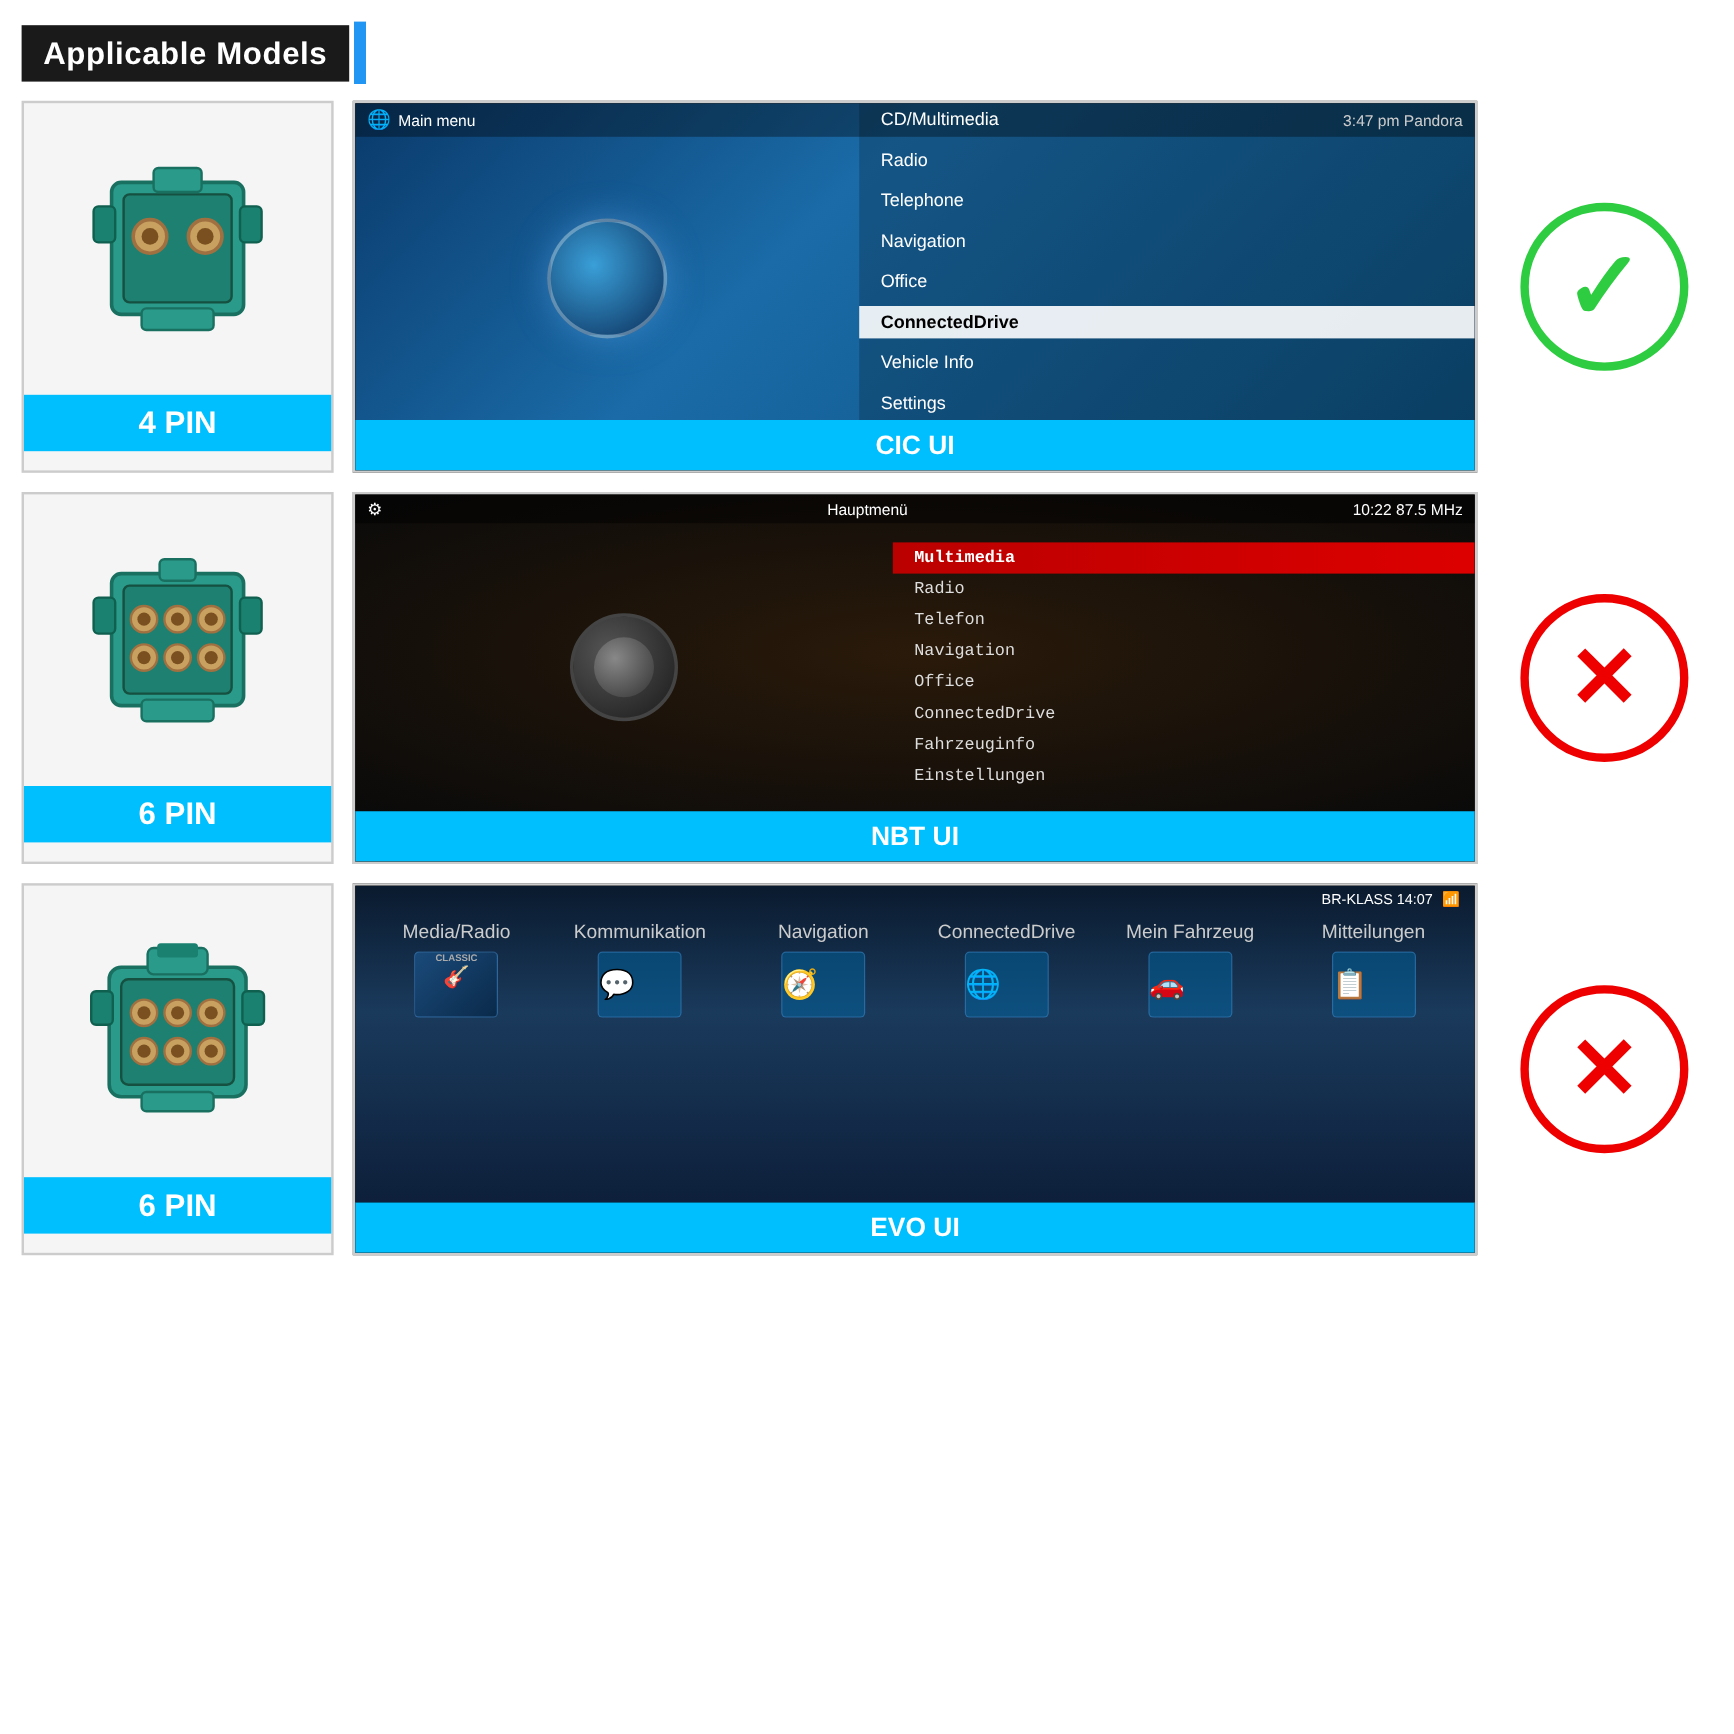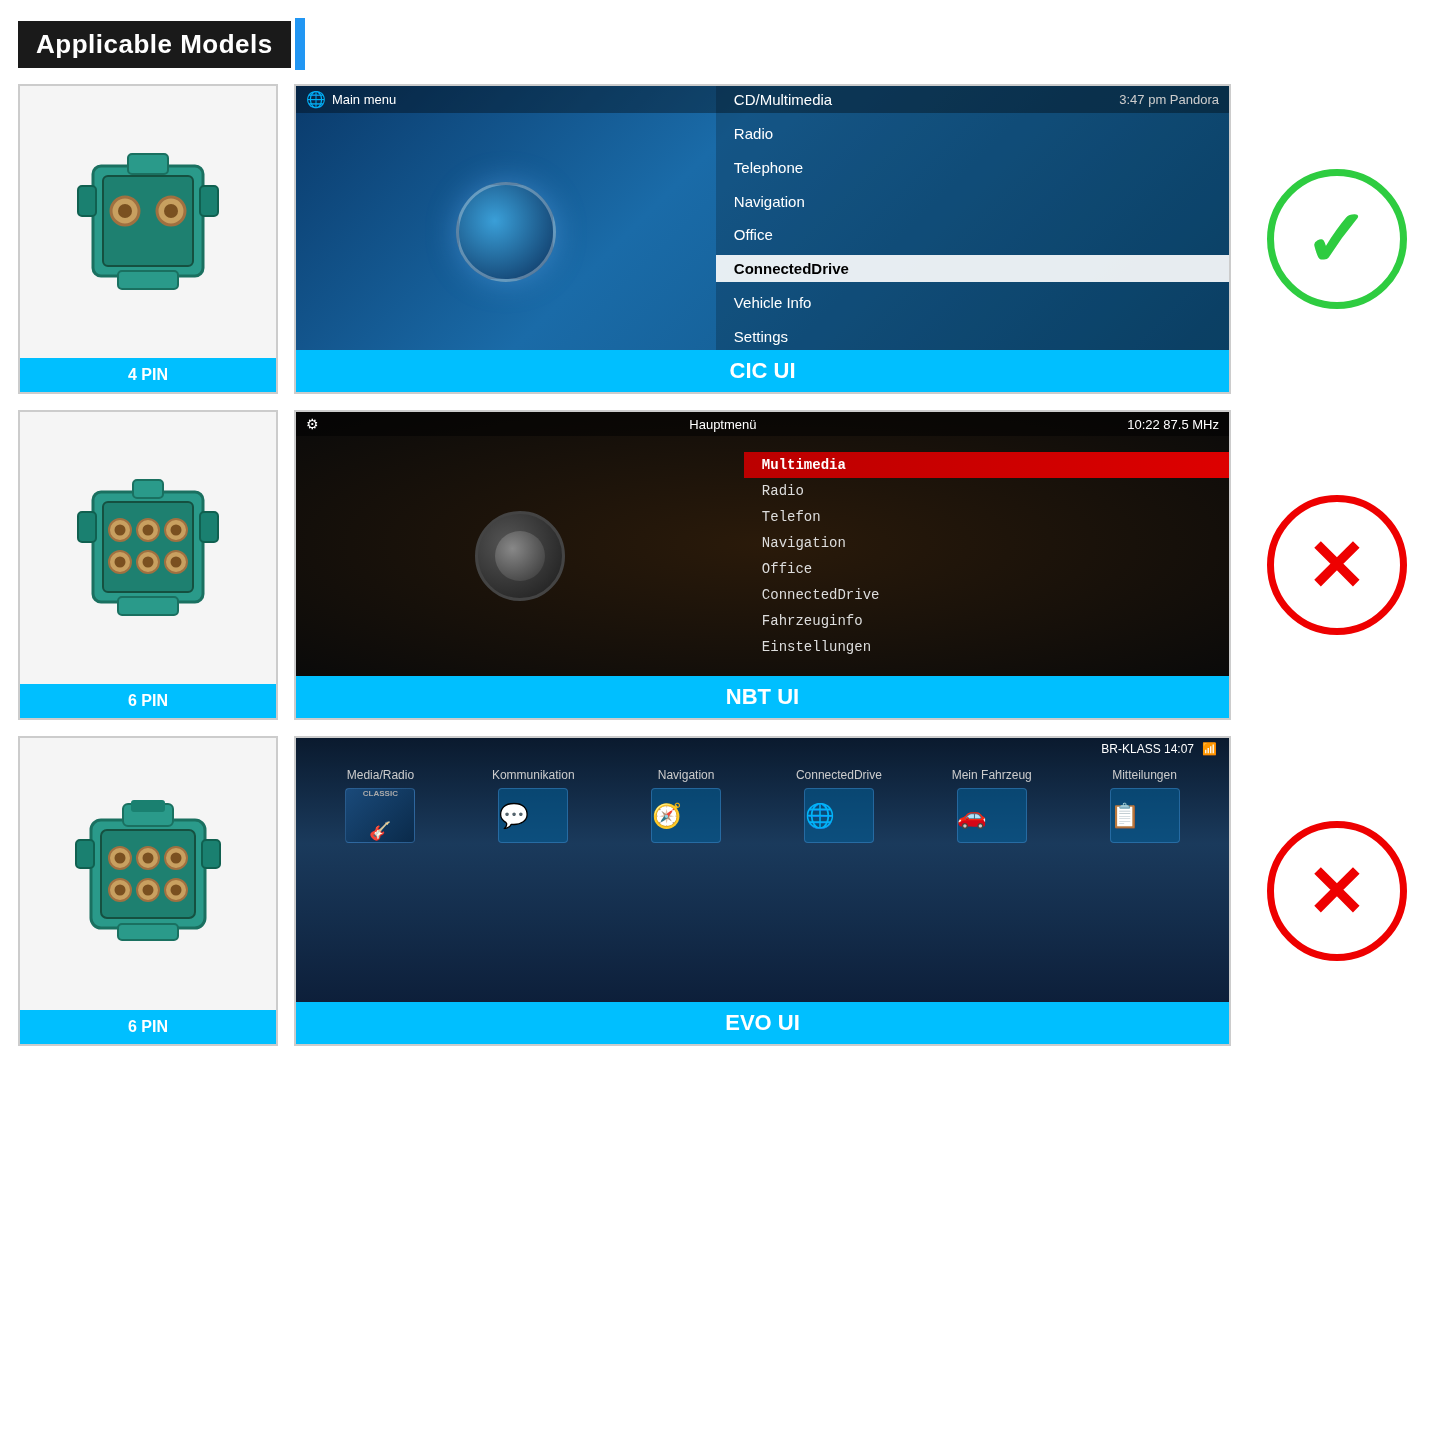--- a/index.html
+++ b/index.html
@@ -98,25 +98,25 @@
       display: flex;
       align-items: center;
       justify-content: center;
       width: 100%;
     }
 
     .connector-label-bar {
       width: calc(100% + 20px);
       background: #00bfff;
       color: #fff;
-      font-size: 16px;
+      font-size: 26px;
       font-weight: bold;
       text-align: center;
       padding: 8px 0;
-      margin: 0 -10px;
+      margin: 16px -10px;
       margin-top: 10px;
     }
 
     
     .screen-cell {
       flex: 1;
       border: 2px solid #ccc;
       height: 310px;
       display: flex;
       flex-direction: column;
@@ -331,33 +331,33 @@
       flex: 1;
     }
     .evo-icon-col {
       display: flex;
       flex-direction: column;
       align-items: center;
       gap: 6px;
       flex: 1;
     }
     .evo-icon-label {
-      font-size: 12px;
+      font-size: 16px;
       color: #ccc;
       text-align: center;
       line-height: 1.2;
     }
     .evo-icon-box {
       width: 70px; height: 55px;
       background: rgba(0,100,160,0.5);
       border: 1px solid rgba(100,180,255,0.3);
       border-radius: 4px;
       display: flex;
       align-items: center;
-      justify-content: space-between;
+      justify-content: flex-start;
       font-size: 22px;
     }
     .evo-icon-box.classic {
       background: linear-gradient(135deg, #1a4a7a, #0a2a4a);
       font-size: 10px;
       font-weight: bold;
       color: #fff;
       flex-direction: column;
     }
   </style>

